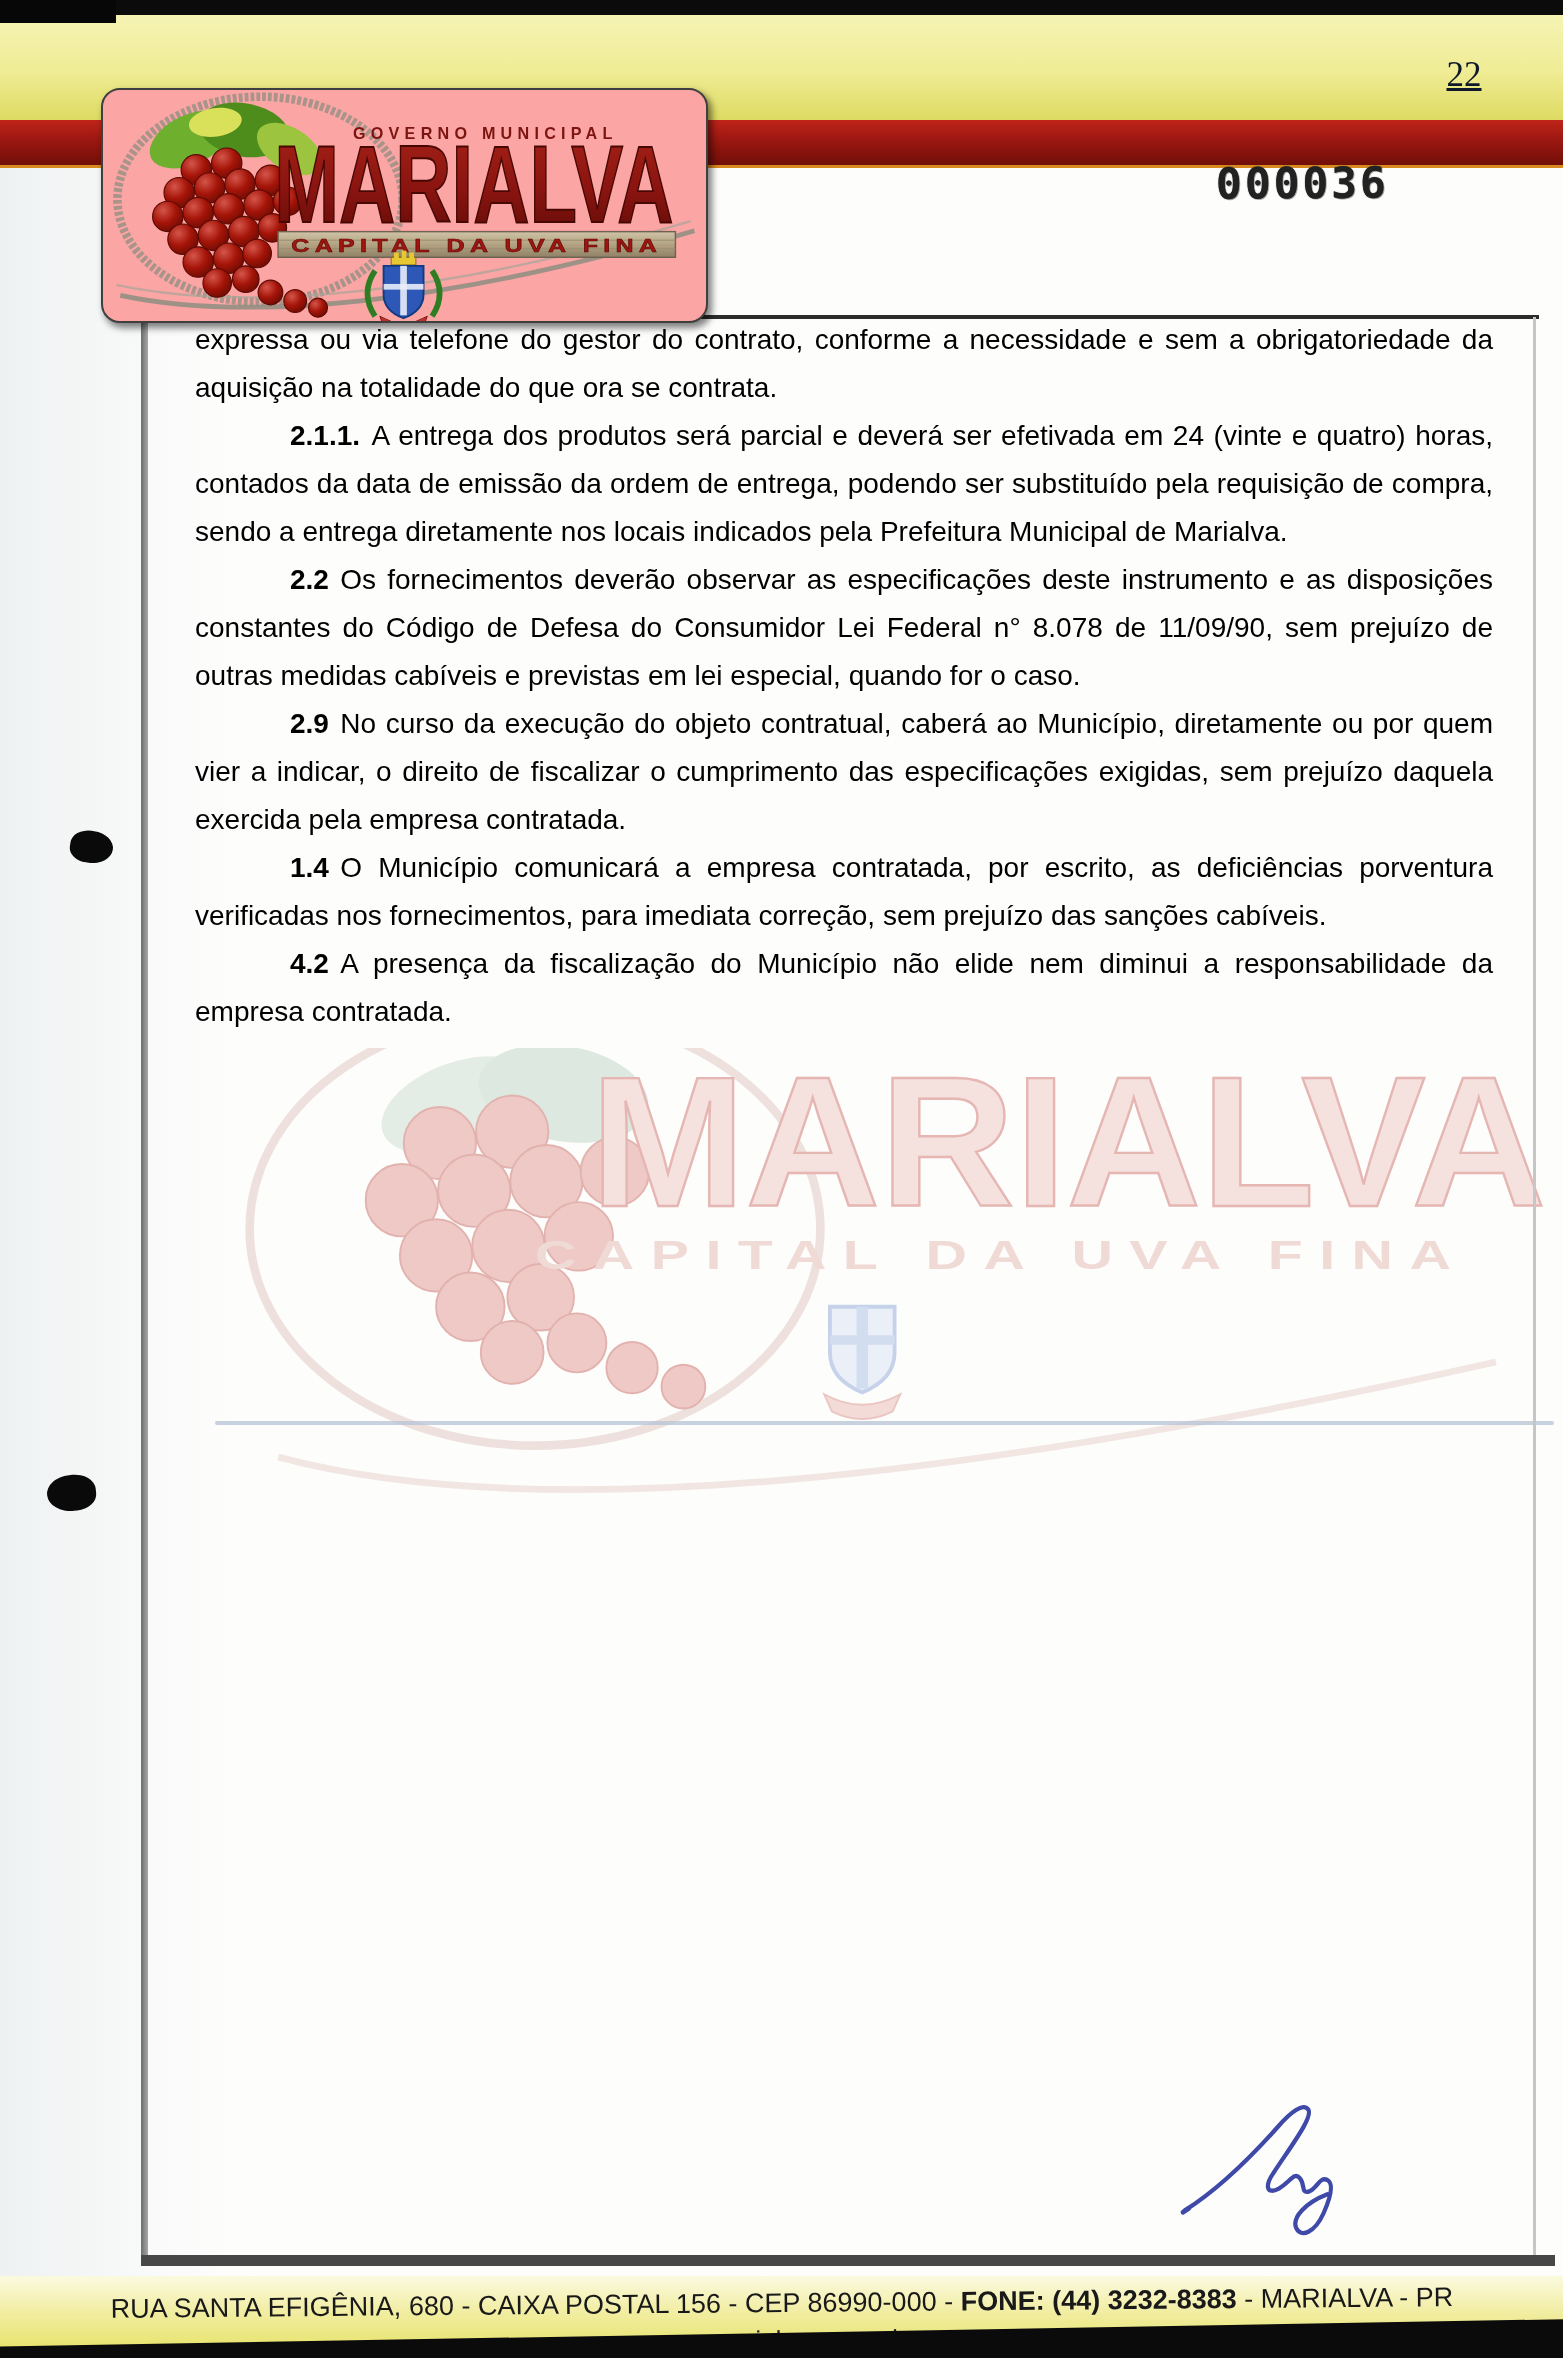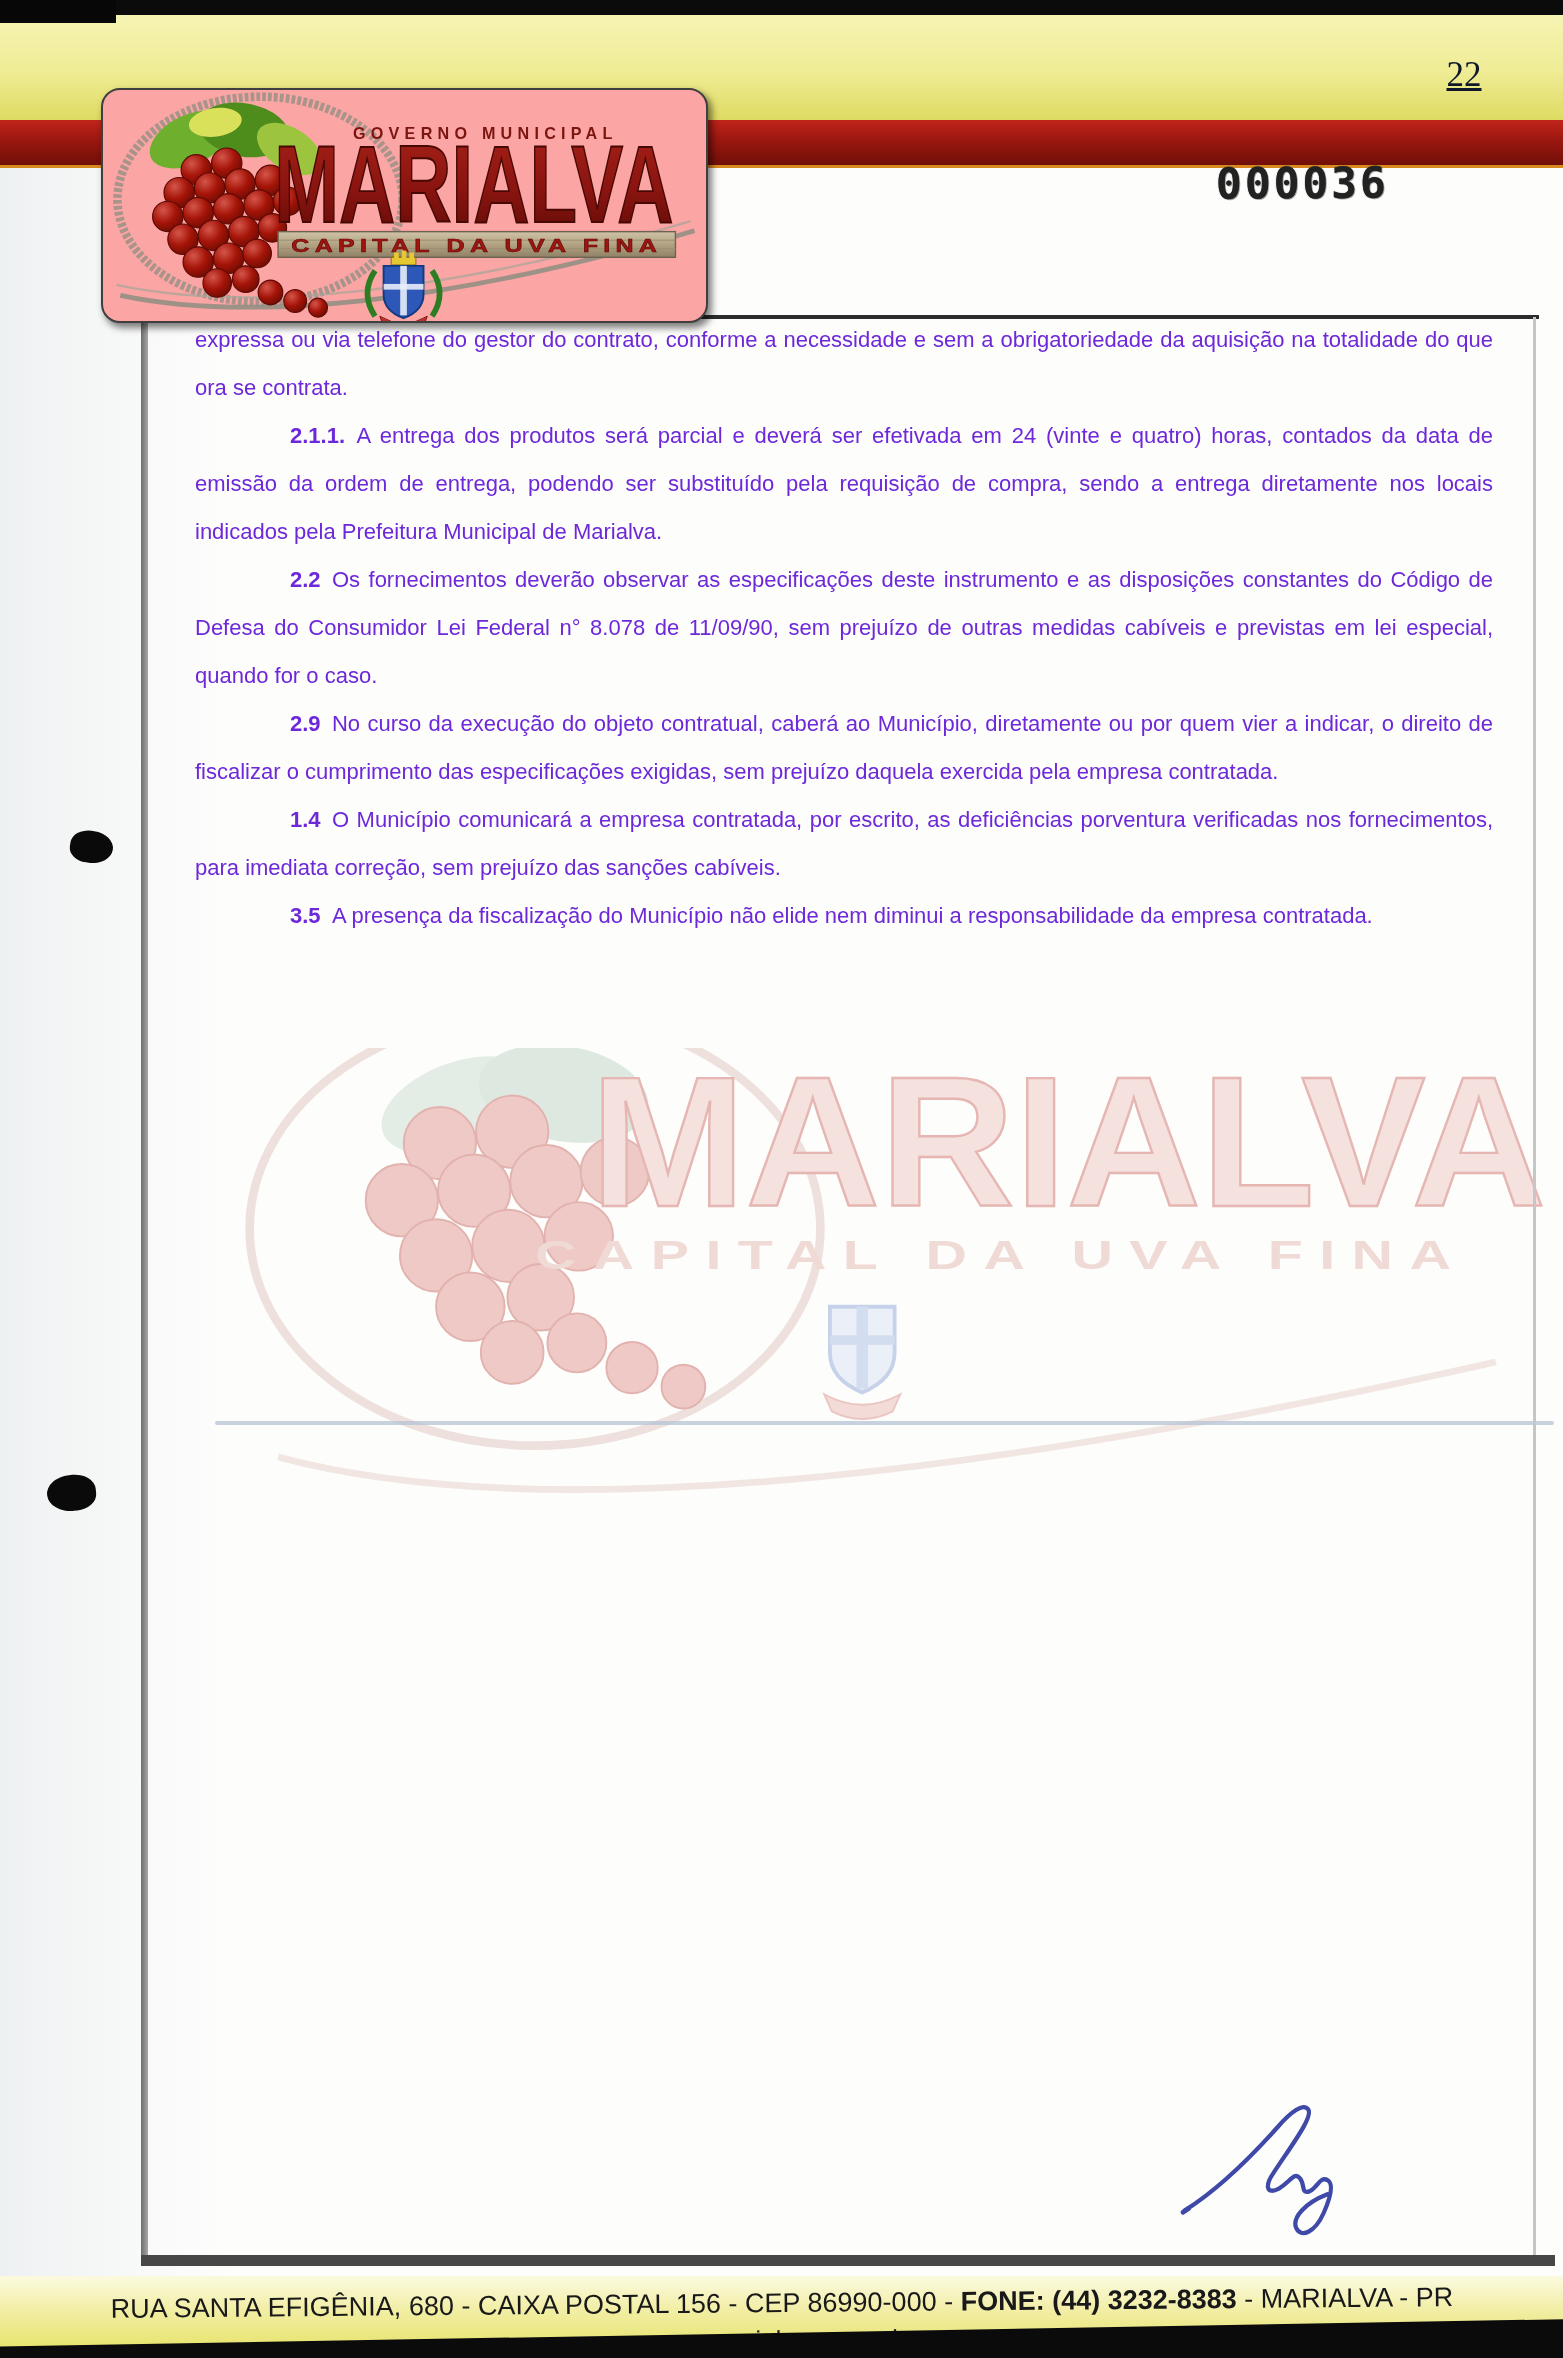--- a/index.html
+++ b/index.html
@@ -36,22 +36,22 @@
        border:2.9px solid #3f3f3f;border-radius:19px;z-index:6;overflow:hidden;
        box-shadow:3.8px 4.8px 7.6px rgba(0,0,0,.5);}
   .logo-card svg{display:block;}
 
   
   .watermark{left:221px;top:1048px;width:1332px;height:547px;z-index:1;}
   .faint-line{left:215px;top:1421px;width:1339px;height:3.8px;background:#b5c3d6;
        opacity:.75;border-radius:1.9px;z-index:1;}
 
   
-  .doc-body{left:195px;top:316px;width:1298px;z-index:3;color:#6d28d9;
-       font-size:22px;line-height:48px;text-align:justify;}
+  .doc-body{left:195px;top:316px;width:1298px;z-index:3;color:#000000;
+       font-size:28px;line-height:48px;text-align:justify;}
   .doc-body p{margin:0;text-indent:95px;hyphens:none;}
   .doc-body p.first{text-indent:0;}
   .doc-body p.gap{}
   .pnum{margin-right:11.4px;}
   .pnum:empty{margin:0;display:none;}
   .ptext{white-space:normal;}
 
   
   .hole{background:#0a0a0a;z-index:5;}
   .hole1{left:70px;top:831px;width:43px;height:32px;border-radius:48% 52% 55% 45%;transform:rotate(8deg);}
@@ -211,21 +211,21 @@
   </svg>
 </div>
 <div class="abs faint-line"></div>
 
 <div class="abs doc-body">
   <p class="first"><span class="ptext">expressa ou via telefone do gestor do contrato, conforme a necessidade e sem a obrigatoriedade da aquisição na totalidade do que ora se contrata.</span></p>
   <p><b class="pnum">2.1.1.</b><span class="ptext">A entrega dos produtos será parcial e deverá ser efetivada em 24 (vinte e quatro) horas, contados da data de emissão da ordem de entrega, podendo ser substituído pela requisição de compra, sendo a entrega diretamente nos locais indicados pela Prefeitura Municipal de Marialva.</span></p>
   <p class="gap"><b class="pnum">2.2</b><span class="ptext">Os fornecimentos deverão observar as especificações deste instrumento e as disposições constantes do Código de Defesa do Consumidor Lei Federal n° 8.078 de 11/09/90, sem prejuízo de outras medidas cabíveis e previstas em lei especial, quando for o caso.</span></p>
   <p><b class="pnum">2.9</b><span class="ptext">No curso da execução do objeto contratual, caberá ao Município, diretamente ou por quem vier a indicar, o direito de fiscalizar o cumprimento das especificações exigidas, sem prejuízo daquela exercida pela empresa contratada.</span></p>
   <p><b class="pnum">1.4</b><span class="ptext">O Município comunicará a empresa contratada, por escrito, as deficiências porventura verificadas nos fornecimentos, para imediata correção, sem prejuízo das sanções cabíveis.</span></p>
-  <p><b class="pnum">3.5</b><span class="ptext">A presença da fiscalização do Município não elide nem diminui a responsabilidade da empresa contratada.</span></p>
+  <p><b class="pnum">4.2</b><span class="ptext">A presença da fiscalização do Município não elide nem diminui a responsabilidade da empresa contratada.</span></p>
 </div>
 
 <div class="abs hole hole1"></div>
 <div class="abs hole hole2"></div>
 
 <svg class="abs signature" width="200" height="152" viewBox="0 0 210 160">
   <path d="M8,132 C40,112 72,82 106,44 C119,29 133,18 138,26 C143,34 120,64 101,93 C92,106 94,116 107,109 C119,102 123,91 129,98 C135,105 130,115 139,112 C148,108 150,96 158,100 C165,104 162,117 154,135 C145,155 130,162 125,150 C121,139 135,124 158,115" fill="none" stroke="#3e49a8" stroke-width="4.5" stroke-linecap="round" stroke-linejoin="round"></path>
   <path d="M6,134 l6,-4" fill="none" stroke="#3e49a8" stroke-width="5" stroke-linecap="round"></path>
 </svg>
 

